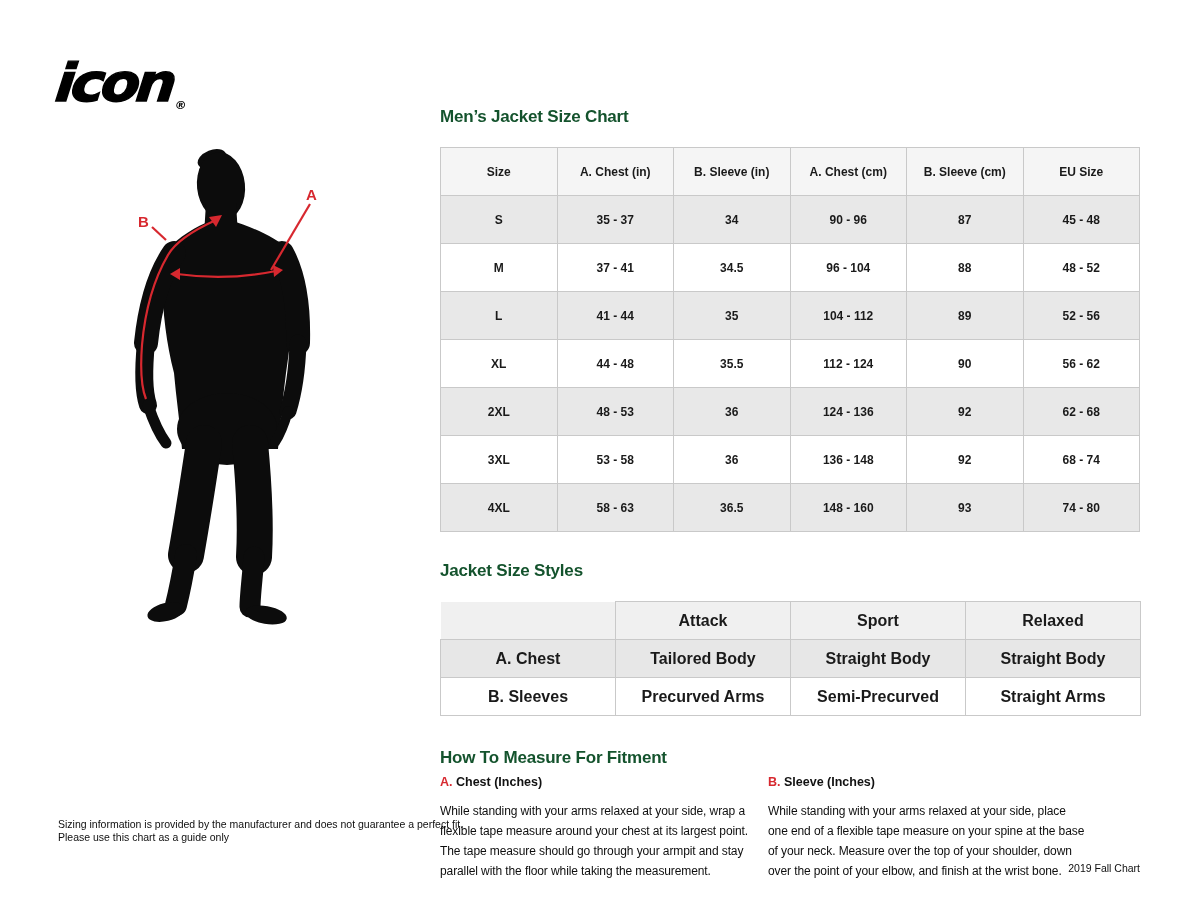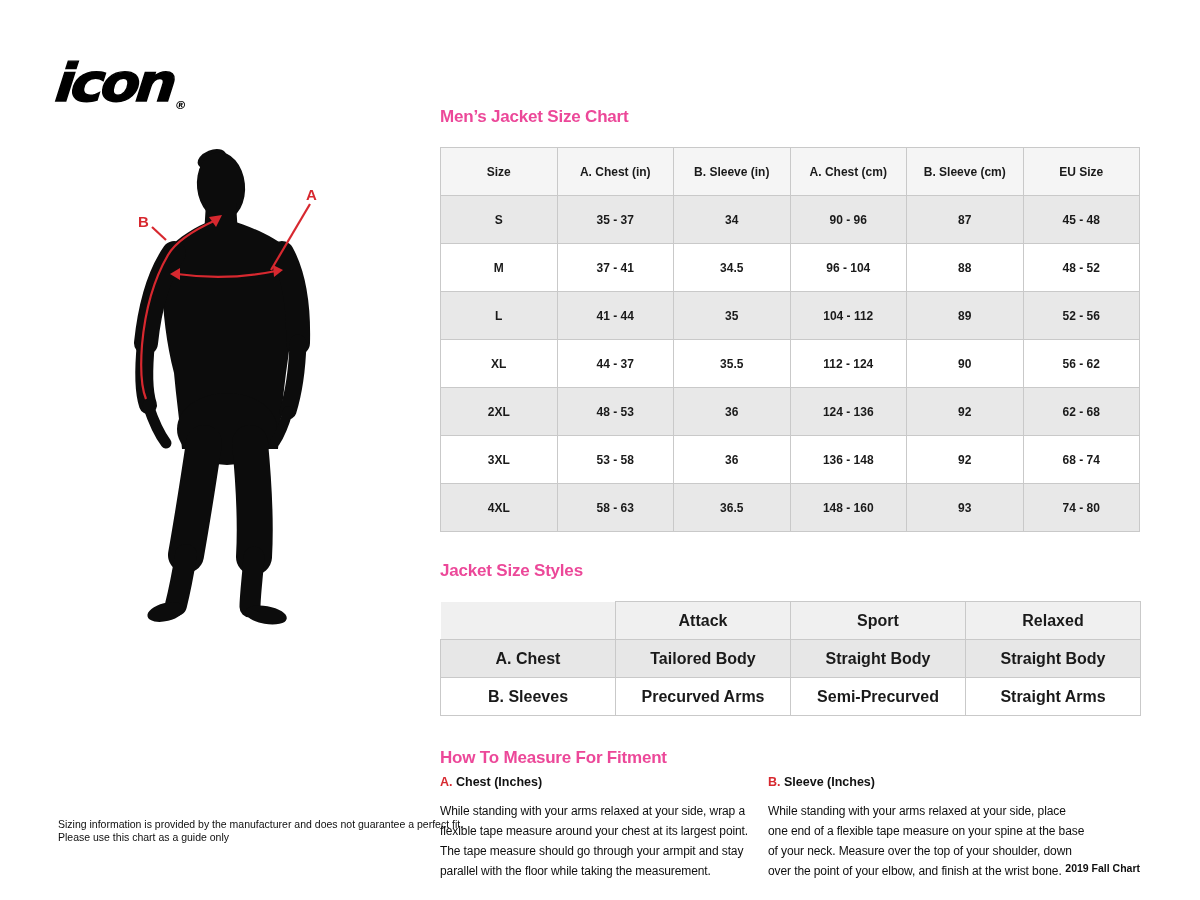--- a/index.html
+++ b/index.html
@@ -6,21 +6,21 @@
   html,body { width:1200px; height:900px; background:#fff; font-family:"Liberation Sans",sans-serif; color:#111; }
   .canvas { position:relative; width:1200px; height:900px; background:#fff; overflow:hidden; }
 
   
   .logo { position:absolute; left:56px; top:50px; font-family:"DejaVu Sans",sans-serif;
           font-style:italic; font-weight:bold; font-size:57px; letter-spacing:-4px;
           transform:skewX(-6deg) scaleY(.92); color:#000; -webkit-text-stroke:1.5px #000; }
   .logo .reg { font-size:12px; -webkit-text-stroke:0; letter-spacing:0; vertical-align:-8px; margin-left:4px; }
 
   
-  .section-title { position:absolute; font-size:17px; font-weight:bold; letter-spacing:-0.2px; color:#ec4899; }
+  .section-title { position:absolute; font-size:17px; font-weight:bold; letter-spacing:-0.2px; color:#14532d; }
   #title-size    { left:440px; top:107px; }
   #title-styles  { left:440px; top:561px; }
   #title-measure { left:440px; top:748px; }
 
   
   table { border-collapse:collapse; table-layout:fixed; }
   #size-table { position:absolute; left:440px; top:147px; width:700px; }
   #size-table td, #size-table th { border:1px solid #c9c9c9; height:48px; text-align:center;
       vertical-align:middle; font-size:12px; font-weight:bold; color:#1a1a1a;margin-left:42px; }
   #size-table th { background:#f5f5f5; }
@@ -40,21 +40,21 @@
   
   .measure-col { position:absolute; top:775px; width:320px; }
   #measure-chest  { left:440px; }
   #measure-sleeve { left:768px; }
   .measure-heading { font-size:12.5px; font-weight:bold; margin-bottom:12px; }
   .measure-heading .red { color:#d7282f; }
   .measure-body { font-size:12px; line-height:20px; letter-spacing:-0.1px; color:#0e0e0e; }
 
   
   .disclaimer { position:absolute; left:58px; top:818px; font-size:10.5px; line-height:13px; color:#0e0e0e; }
-  .version { position:absolute; right:60px; top:862px; font-size:10.5px; color:#0e0e0e;font-weight:bold; }
+  .version { position:absolute; right:60px; top:862px; font-size:10.5px; color:#0e0e0e; }
 
   
   #figure-svg { position:absolute; left:130px; top:147px; width:205px; height:480px; }
   .fig-label { font-family:"Liberation Sans",sans-serif; font-weight:bold; font-size:15px; fill:#d7282f; }
 </style>
 </head>
 <body>
 
 <div class="canvas">
 
@@ -130,21 +130,21 @@
     <tr class="gray">
       <td>L</td>
       <td>41 - 44</td>
       <td>35</td>
       <td>104 - 112</td>
       <td>89</td>
       <td>52 - 56</td>
     </tr>
     <tr class="white">
       <td>XL</td>
-      <td>44 - 37</td>
+      <td>44 - 48</td>
       <td>35.5</td>
       <td>112 - 124</td>
       <td>90</td>
       <td>56 - 62</td>
     </tr>
     <tr class="gray">
       <td>2XL</td>
       <td>48 - 53</td>
       <td>36</td>
       <td>124 - 136</td>

